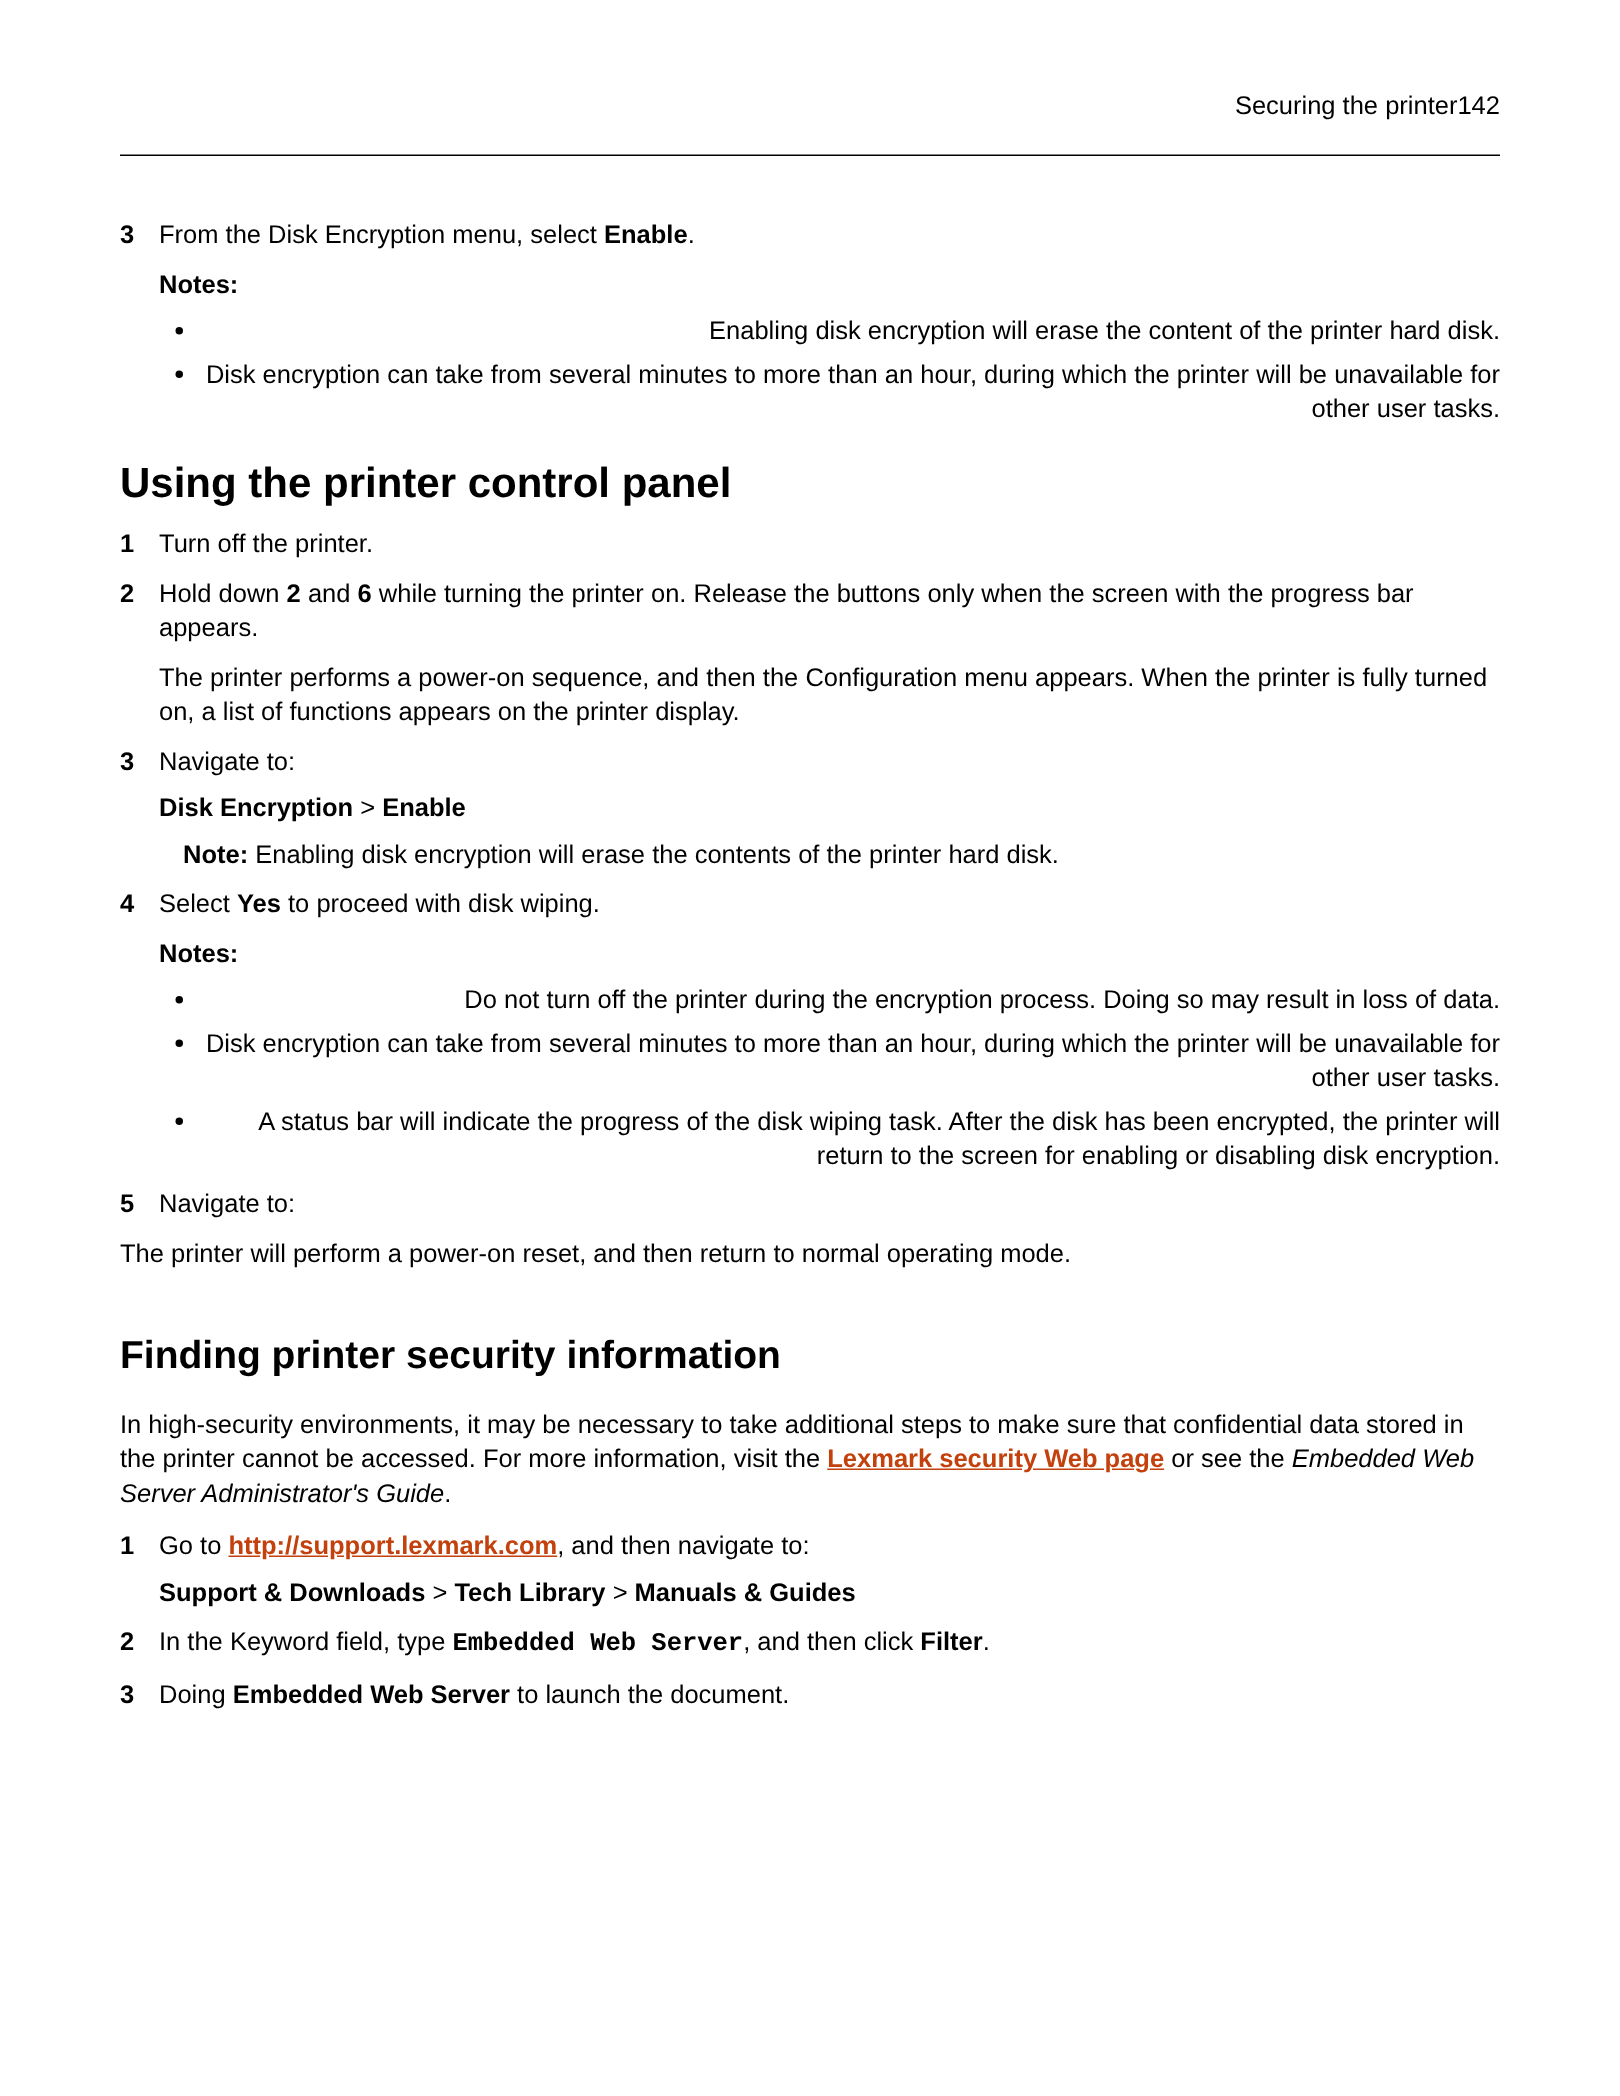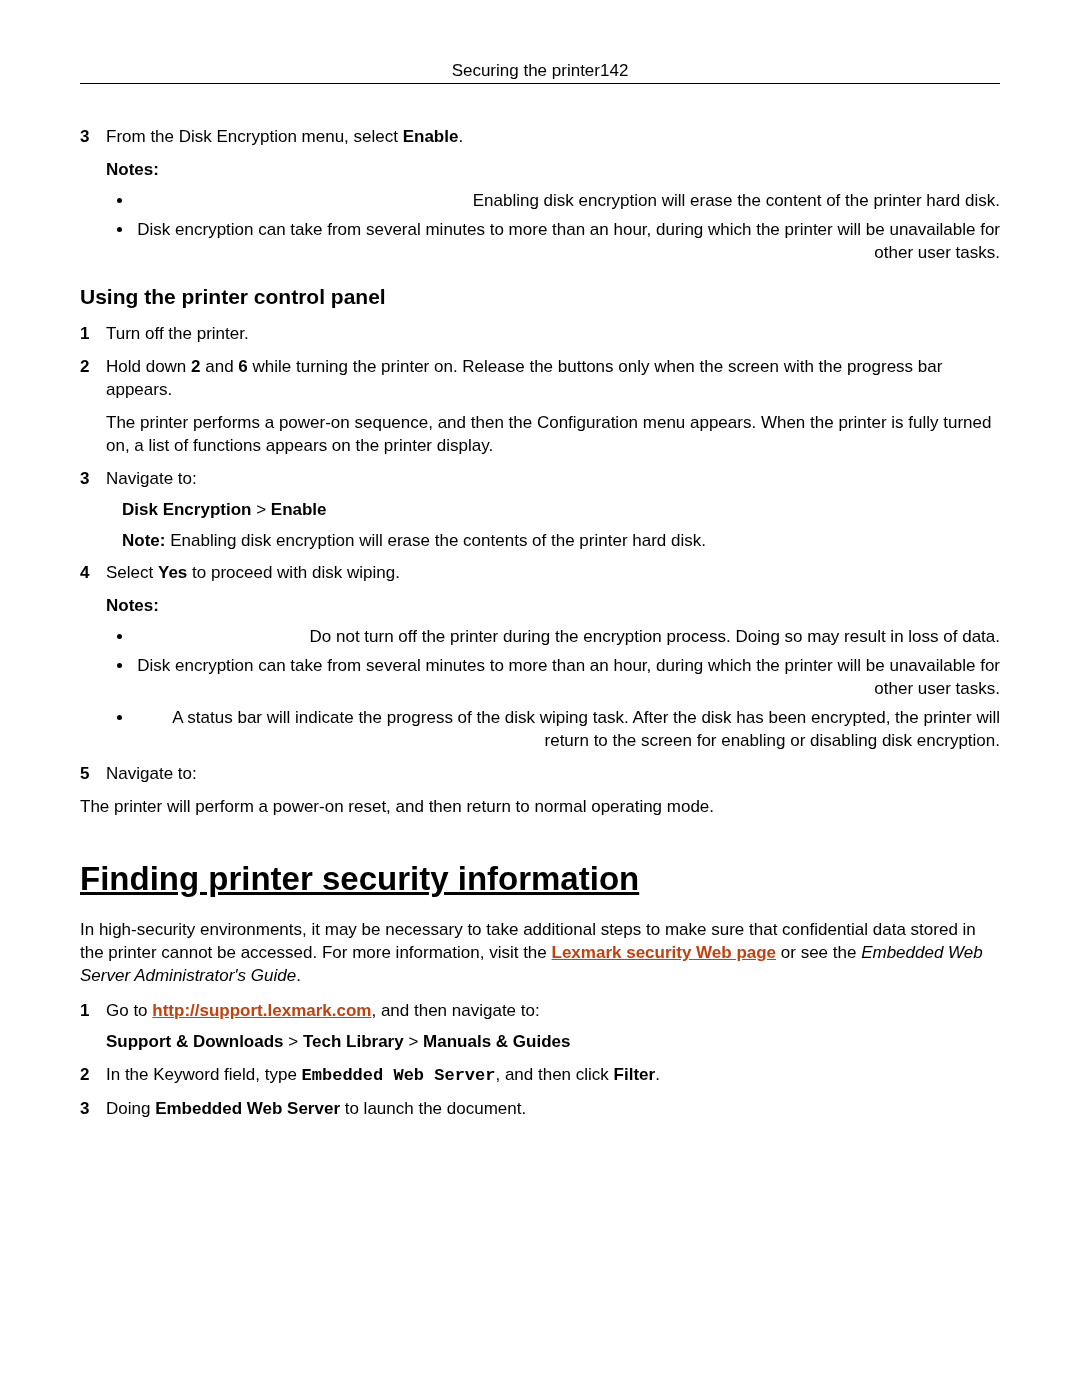--- a/index.html
+++ b/index.html
@@ -9,23 +9,23 @@
     margin: 0;
     background: #fff;
     width: 1080px;
     height: 1397px;
     box-sizing: border-box;
     padding: 60px 80px 60px 80px;
     line-height: 1.35;
   }
   .header-row {
     display: flex;
-    justify-content: center;
+    justify-content: flex-end;
     border-bottom: 1px solid #000;
-    padding-bottom: 0;
+    padding-bottom: 20px;
     margin-bottom: 42px;
   }
   ol.steps {
     list-style: none;
     padding: 0;
     margin: 0;
   }
   ol.steps > li {
     padding-left: 26px;
     position: relative;
@@ -41,33 +41,32 @@
     margin: 10px 0 8px 26px;
   }
   ul.bullets {
     list-style: disc;
     padding-left: 54px;
     margin: 0 0 10px 0;
   }
   ul.bullets li { margin-bottom: 6px; text-align: right; }
   .subhead {
     font-weight: bold;
-    font-size: 21px;
+    font-size: 28px;
     margin: 18px 0 12px 0;
   }
   .bold { font-weight: bold; }
   .sub-indent2 { margin: 8px 0 8px 26px; }
   .bigtext {
     margin: 6px 0 0 0;
   }
   h1.main-heading {
-    font-size: 33px;
+    font-size: 26px;
     font-weight: bold;
     margin: 38px 0 18px 0;
-    text-decoration: underline;
   }
   a { color: #c2410c; text-decoration: underline; font-weight: bold; }
   .italic { font-style: italic; }
   .mono { font-family: "Courier New", monospace; font-weight: bold; }
 </style>
 </head>
 <body>
 
 <div class="header-row">
   <span>Securing the printer</span>
@@ -94,21 +93,21 @@
     <span>Turn off the printer.</span>
   </li>
   <li>
     <span class="num">2</span>
     <span>Hold down </span><span class="bold">2</span><span> and </span><span class="bold">6</span><span> while turning the printer on. Release the buttons only when the screen with the progress bar appears.</span>
     <div style="margin-top:10px">The printer performs a power-on sequence, and then the Configuration menu appears. When the printer is fully turned on, a list of functions appears on the printer display.</div>
   </li>
   <li>
     <span class="num">3</span>
     <span>Navigate to:</span>
-    <div class="sub-indent2" style="margin-left:16px">
+    <div class="sub-indent2" style="margin-left:0">
       <span class="bold">Disk Encryption</span><span> &gt; </span><span class="bold">Enable</span>
     </div>
     <div class="sub-indent2" style="margin-left:16px">
       <span class="bold">Note:</span><span> Enabling disk encryption will erase the contents of the printer hard disk.</span>
     </div>
   </li>
   <li>
     <span class="num">4</span>
     <span>Select </span><span class="bold">Yes</span><span> to proceed with disk wiping.</span>
   </li>

